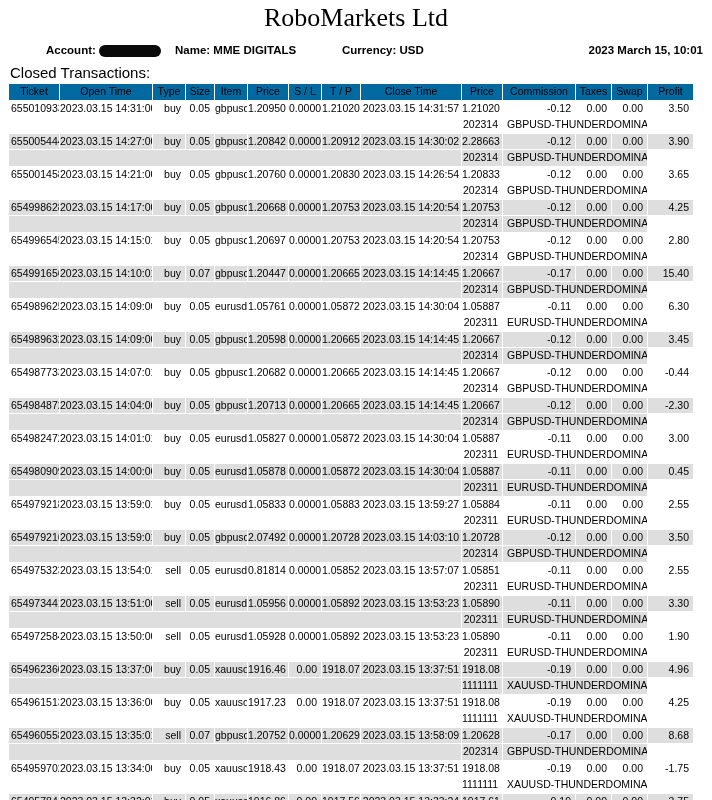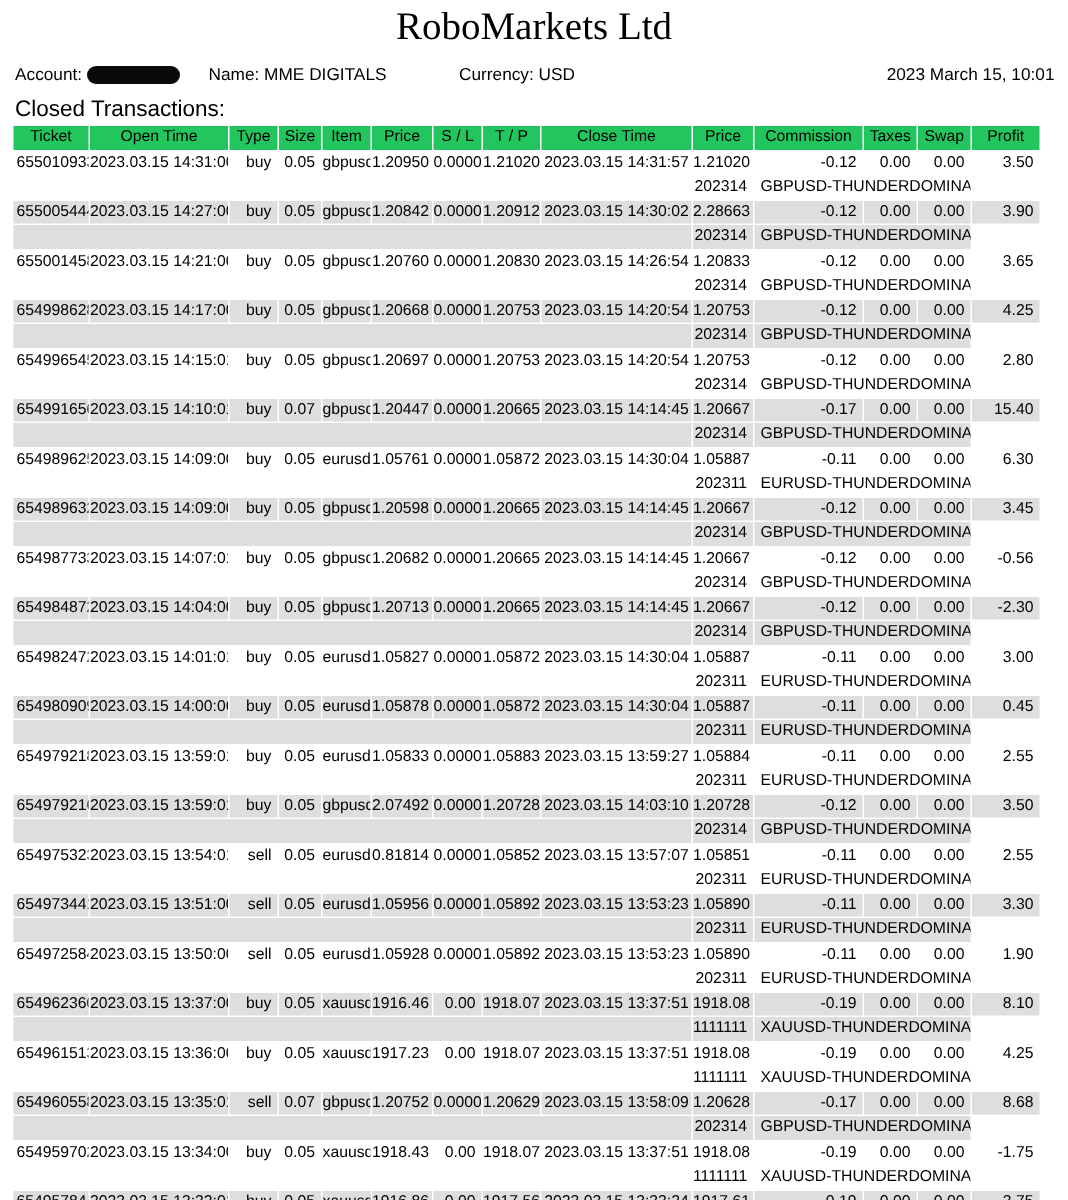--- a/index.html
+++ b/index.html
@@ -13,21 +13,22 @@
     font-weight:normal;
     font-size:26px;
     line-height:30px;
     margin:3px 0 0 0;
   }
   .meta{
     position:relative;
     height:17px;
     margin-top:9px;
     font-size:11.5px;
-    font-weight:normal;
+    font-weight:bold;
+    margin-left:36px;
   }
   .meta .grp{position:absolute;top:2px;white-space:nowrap;}
   .grp-account{left:10px;}
   .grp-name{left:139px;}
   .grp-currency{left:306px;}
   .grp-time{right:9px;}
   .redaction{
     display:inline-block;
     width:62px;height:12px;
     background:#0a0a0a;
@@ -50,21 +51,21 @@
   }
   th,td{
     height:15.5px;
     line-height:15.5px;
     padding:0;
     overflow:hidden;
     white-space:nowrap;
     font-weight:normal;
   }
   th{
-    background:#22c55e;
+    background:#0369a1;
     text-align:center;
   }
   tr.l1 td, tr.l2 td{background:#ffffff;}
   tr.shade td{background:#dedede;}
   tr.l2 td.nobg{background:#ffffff;}
   td.rgt{text-align:right;padding-right:4px;}
   td.lft{text-align:left;padding-left:2px;}
   td.ctr{text-align:center;}
   td.cmt{padding-left:4px;}
 </style>
@@ -301,21 +302,21 @@
         <td class="rgt">0.05</td>
         <td class="rgt">gbpusd</td>
         <td class="rgt">1.20682</td>
         <td class="rgt">0.00000</td>
         <td class="rgt">1.20665</td>
         <td class="ctr">2023.03.15 14:14:45</td>
         <td class="rgt">1.20667</td>
         <td class="rgt">-0.12</td>
         <td class="rgt">0.00</td>
         <td class="rgt">0.00</td>
-        <td class="rgt">-0.56</td>
+        <td class="rgt">-0.44</td>
       </tr>
       <tr class="l2">
         <td colspan="9"></td>
         <td class="rgt">202314</td>
         <td colspan="3" class="lft cmt">GBPUSD-THUNDERDOMINATOR EA-[tp]</td>
         <td class="nobg"></td>
       </tr>
       <tr class="l1 shade">
         <td class="lft">654984872</td>
         <td class="ctr">2023.03.15 14:04:00</td>
@@ -499,21 +500,21 @@
         <td class="rgt">0.05</td>
         <td class="rgt">xauusd</td>
         <td class="rgt">1916.46</td>
         <td class="rgt">0.00</td>
         <td class="rgt">1918.07</td>
         <td class="ctr">2023.03.15 13:37:51</td>
         <td class="rgt">1918.08</td>
         <td class="rgt">-0.19</td>
         <td class="rgt">0.00</td>
         <td class="rgt">0.00</td>
-        <td class="rgt">8.10</td>
+        <td class="rgt">4.96</td>
       </tr>
       <tr class="l2 shade">
         <td colspan="9"></td>
         <td class="rgt">1111111</td>
         <td colspan="3" class="lft cmt">XAUUSD-THUNDERDOMINATOR EA-[tp]</td>
         <td class="nobg"></td>
       </tr>
       <tr class="l1">
         <td class="lft">654961513</td>
         <td class="ctr">2023.03.15 13:36:00</td>

